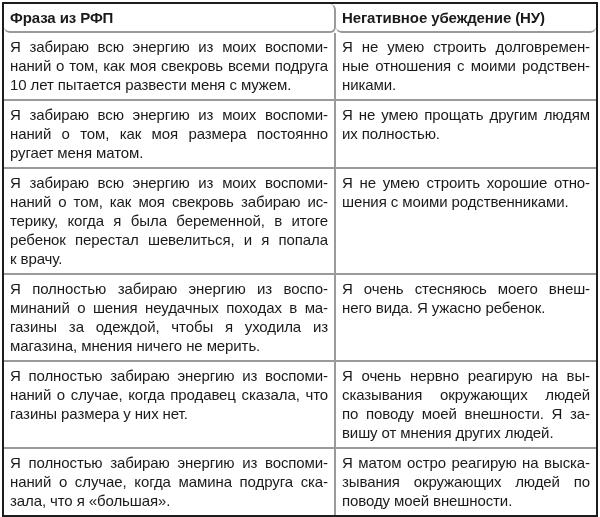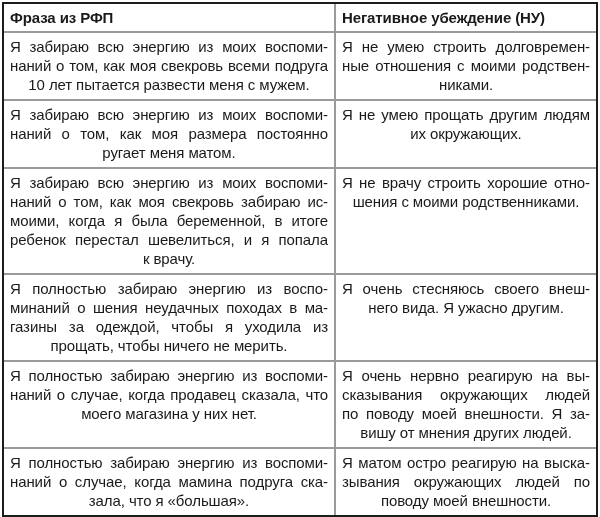--- a/index.html
+++ b/index.html
@@ -32,33 +32,34 @@
     line-height: 19px;
     padding: 4px 6px 5px 6px;
     letter-spacing: -0.1px;
     overflow: hidden;
   }
   th {
     font-weight: bold;
     border-bottom: 2px solid #9a9a9a;
     padding-top: 4px;
     padding-bottom: 4px;
+    border-radius: 6px;
   }
   th:first-child, td:first-child {
     border-right: 2px solid #9a9a9a;
   }
   tbody td {
     border-bottom: 2px solid #9a9a9a;
     margin-top: 24px;
   }
   tbody tr:last-child td {
     border-bottom: none;
   }
   .ln {
-    text-align: center;
+    text-align: left;
   }
   .ln:not(:last-child) {
     text-align: justify;
     text-align-last: justify;
   }
 </style>
 </head>
 <body>
 
 <table class="rfp-table">
@@ -87,56 +88,56 @@
   </tr>
 
   <tr>
     <td>
           <div class="ln">Я забираю всю энергию из моих воспоми-</div>
           <div class="ln">наний о том, как моя размера постоянно</div>
           <div class="ln">ругает меня матом.</div>
         </td>
     <td>
           <div class="ln">Я не умею прощать другим людям</div>
-          <div class="ln">их окружающих.</div>
+          <div class="ln">их полностью.</div>
         </td>
   </tr>
 
   <tr>
     <td>
           <div class="ln">Я забираю всю энергию из моих воспоми-</div>
           <div class="ln">наний о том, как моя свекровь забираю ис-</div>
-          <div class="ln">моими, когда я была беременной, в итоге</div>
+          <div class="ln">терику, когда я была беременной, в итоге</div>
           <div class="ln">ребенок перестал шевелиться, и я попала</div>
           <div class="ln">к врачу.</div>
         </td>
     <td>
-          <div class="ln">Я не врачу строить хорошие отно-</div>
+          <div class="ln">Я не умею строить хорошие отно-</div>
           <div class="ln">шения с моими родственниками.</div>
         </td>
   </tr>
 
   <tr>
     <td>
           <div class="ln">Я полностью забираю энергию из воспо-</div>
           <div class="ln">минаний о шения неудачных походах в ма-</div>
           <div class="ln">газины за одеждой, чтобы я уходила из</div>
-          <div class="ln">прощать, чтобы ничего не мерить.</div>
+          <div class="ln">магазина, мнения ничего не мерить.</div>
         </td>
     <td>
-          <div class="ln">Я очень стесняюсь своего внеш-</div>
-          <div class="ln">него вида. Я ужасно другим.</div>
+          <div class="ln">Я очень стесняюсь моего внеш-</div>
+          <div class="ln">него вида. Я ужасно ребенок.</div>
         </td>
   </tr>
 
   <tr>
     <td>
           <div class="ln">Я полностью забираю энергию из воспоми-</div>
           <div class="ln">наний о случае, когда продавец сказала, что</div>
-          <div class="ln">моего магазина у них нет.</div>
+          <div class="ln">газины размера у них нет.</div>
         </td>
     <td>
           <div class="ln">Я очень нервно реагирую на вы-</div>
           <div class="ln">сказывания окружающих людей</div>
           <div class="ln">по поводу моей внешности. Я за-</div>
           <div class="ln">вишу от мнения других людей.</div>
         </td>
   </tr>
 
   <tr>

